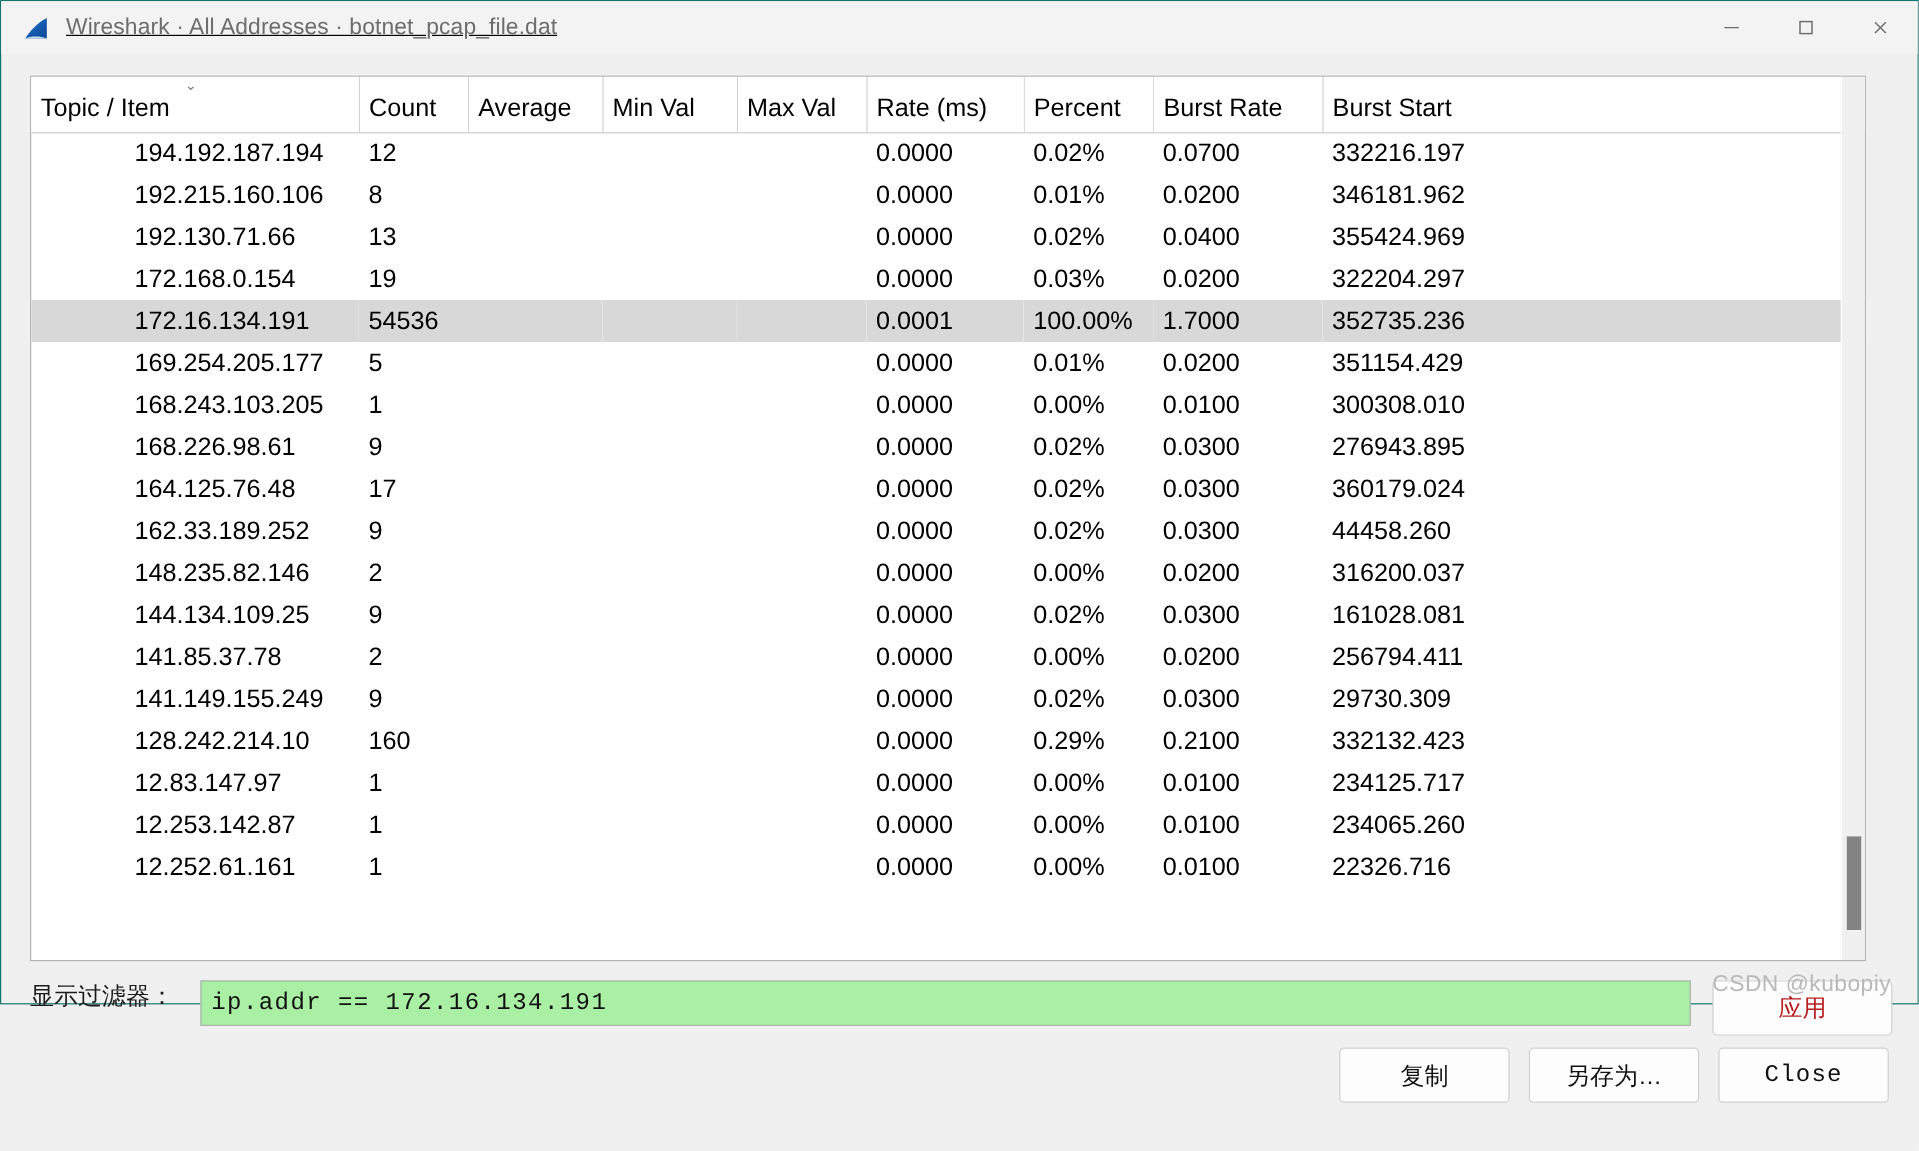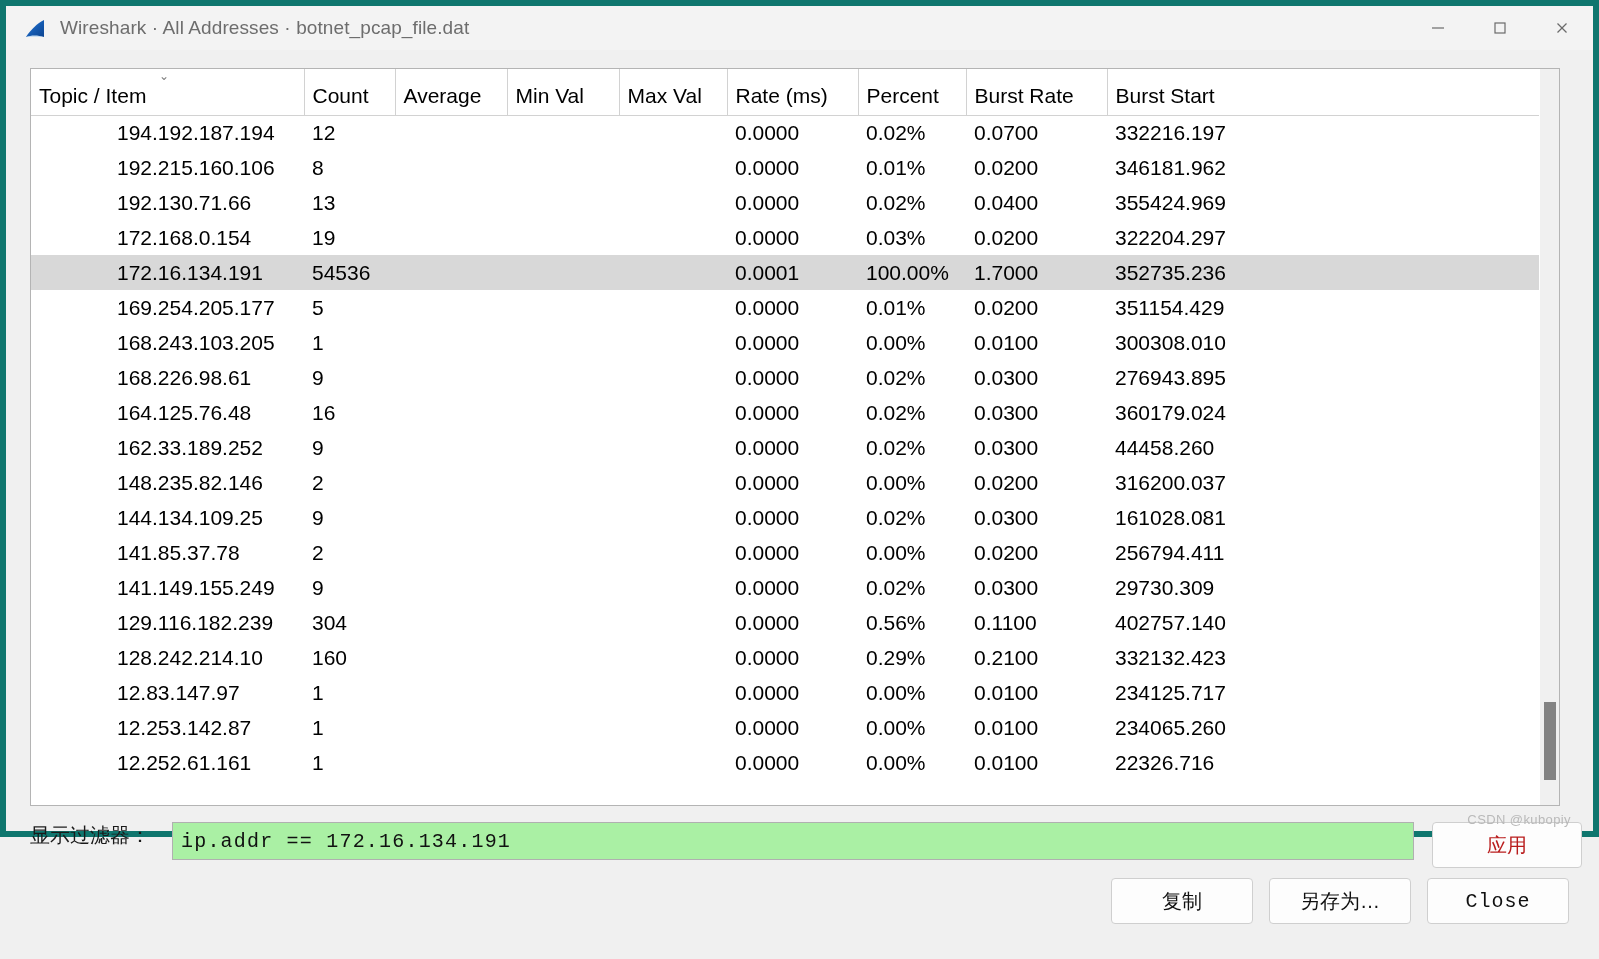--- a/index.html
+++ b/index.html
@@ -9,23 +9,24 @@
     overflow: hidden;
     background: #f0f0f0;
     font-family: "Liberation Sans", sans-serif;
   }
 
   .window {
     position: relative;
     width: 1599px;
     height: 837px;
     background: #f0f0f0;
-    border: 6px solid #0f766e;
+    border: 1px solid #0f766e;
     display: flex;
     flex-direction: column;
+    text-decoration: underline;
   }
 
   
   .titlebar {
     height: 44px;
     min-height: 44px;
     background: #f3f3f3;
     display: flex;
     align-items: center;
     padding-left: 16px;
@@ -205,21 +206,21 @@
   .dlg-btn.close-btn {
     font-family: "Liberation Mono", "DejaVu Sans Mono", monospace;
     letter-spacing: 1px;
   }
 
   
   .watermark {
     position: absolute;
     right: 22px;
     bottom: 4px;
-    font-size: 13px;
+    font-size: 19px;
     color: #b9b9b9;
     letter-spacing: 0.4px;
   }
 </style>
 </head>
 <body>
 
 <div class="window">
 
   <div class="titlebar">
@@ -371,21 +372,21 @@
             <td></td>
             <td></td>
             <td></td>
             <td>0.0000</td>
             <td>0.02%</td>
             <td>0.0300</td>
             <td>276943.895</td>
           </tr>
           <tr>
             <td class="indent">164.125.76.48</td>
-            <td>16</td>
+            <td>17</td>
             <td></td>
             <td></td>
             <td></td>
             <td>0.0000</td>
             <td>0.02%</td>
             <td>0.0300</td>
             <td>360179.024</td>
           </tr>
           <tr>
             <td class="indent">162.33.189.252</td>
@@ -434,31 +435,20 @@
           <tr>
             <td class="indent">141.149.155.249</td>
             <td>9</td>
             <td></td>
             <td></td>
             <td></td>
             <td>0.0000</td>
             <td>0.02%</td>
             <td>0.0300</td>
             <td>29730.309</td>
-          </tr>
-          <tr>
-            <td class="indent">129.116.182.239</td>
-            <td>304</td>
-            <td></td>
-            <td></td>
-            <td></td>
-            <td>0.0000</td>
-            <td>0.56%</td>
-            <td>0.1100</td>
-            <td>402757.140</td>
           </tr>
           <tr>
             <td class="indent">128.242.214.10</td>
             <td>160</td>
             <td></td>
             <td></td>
             <td></td>
             <td>0.0000</td>
             <td>0.29%</td>
             <td>0.2100</td>

